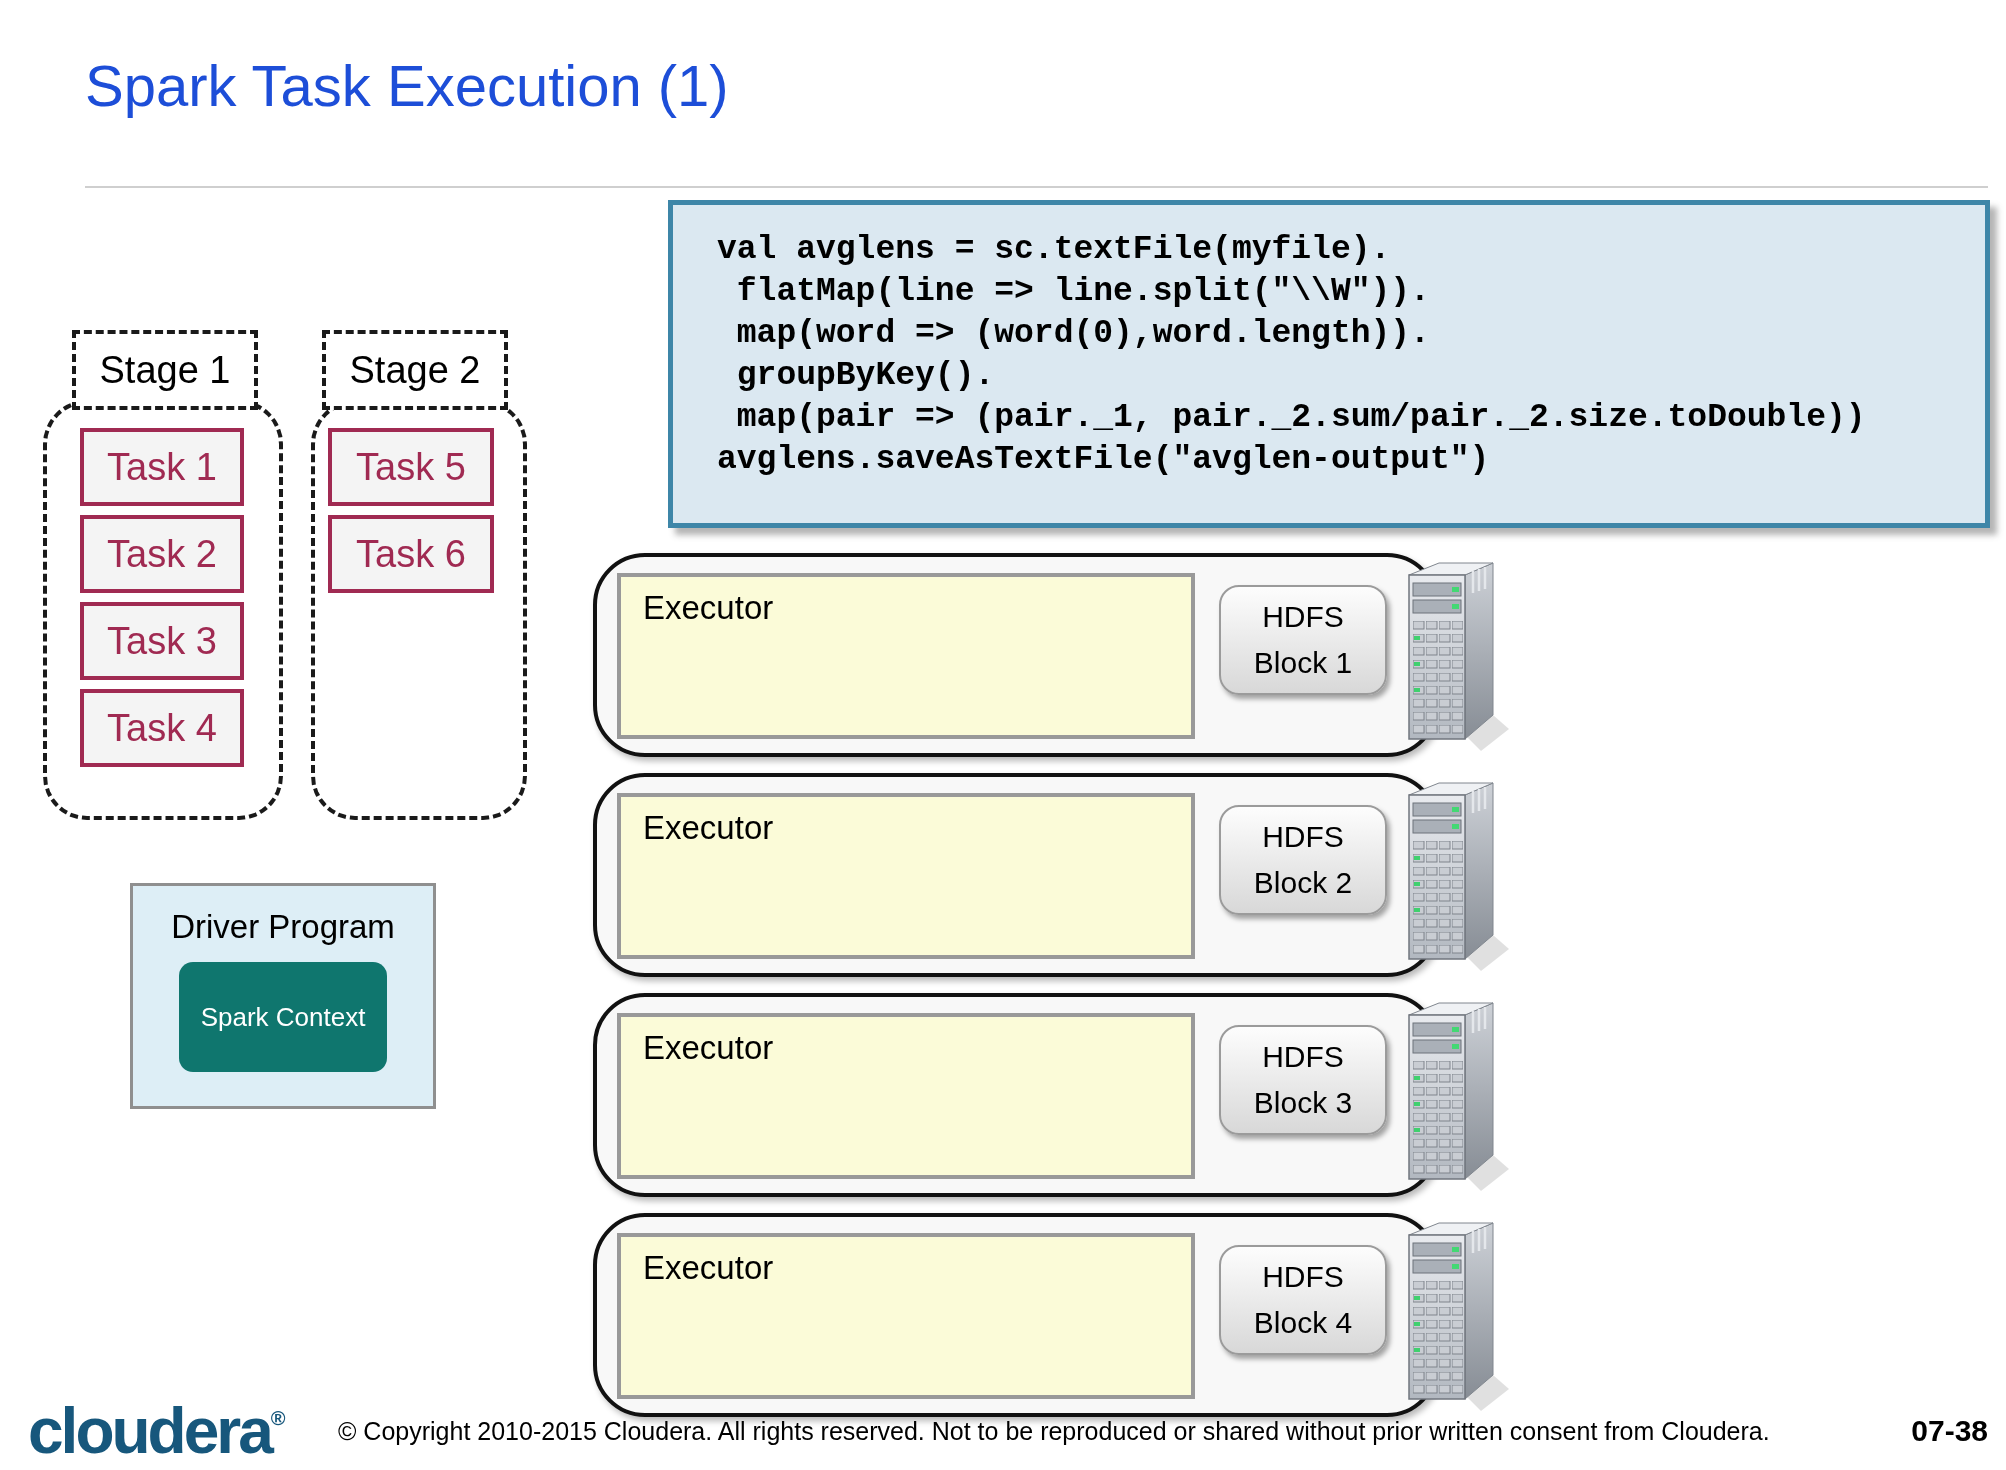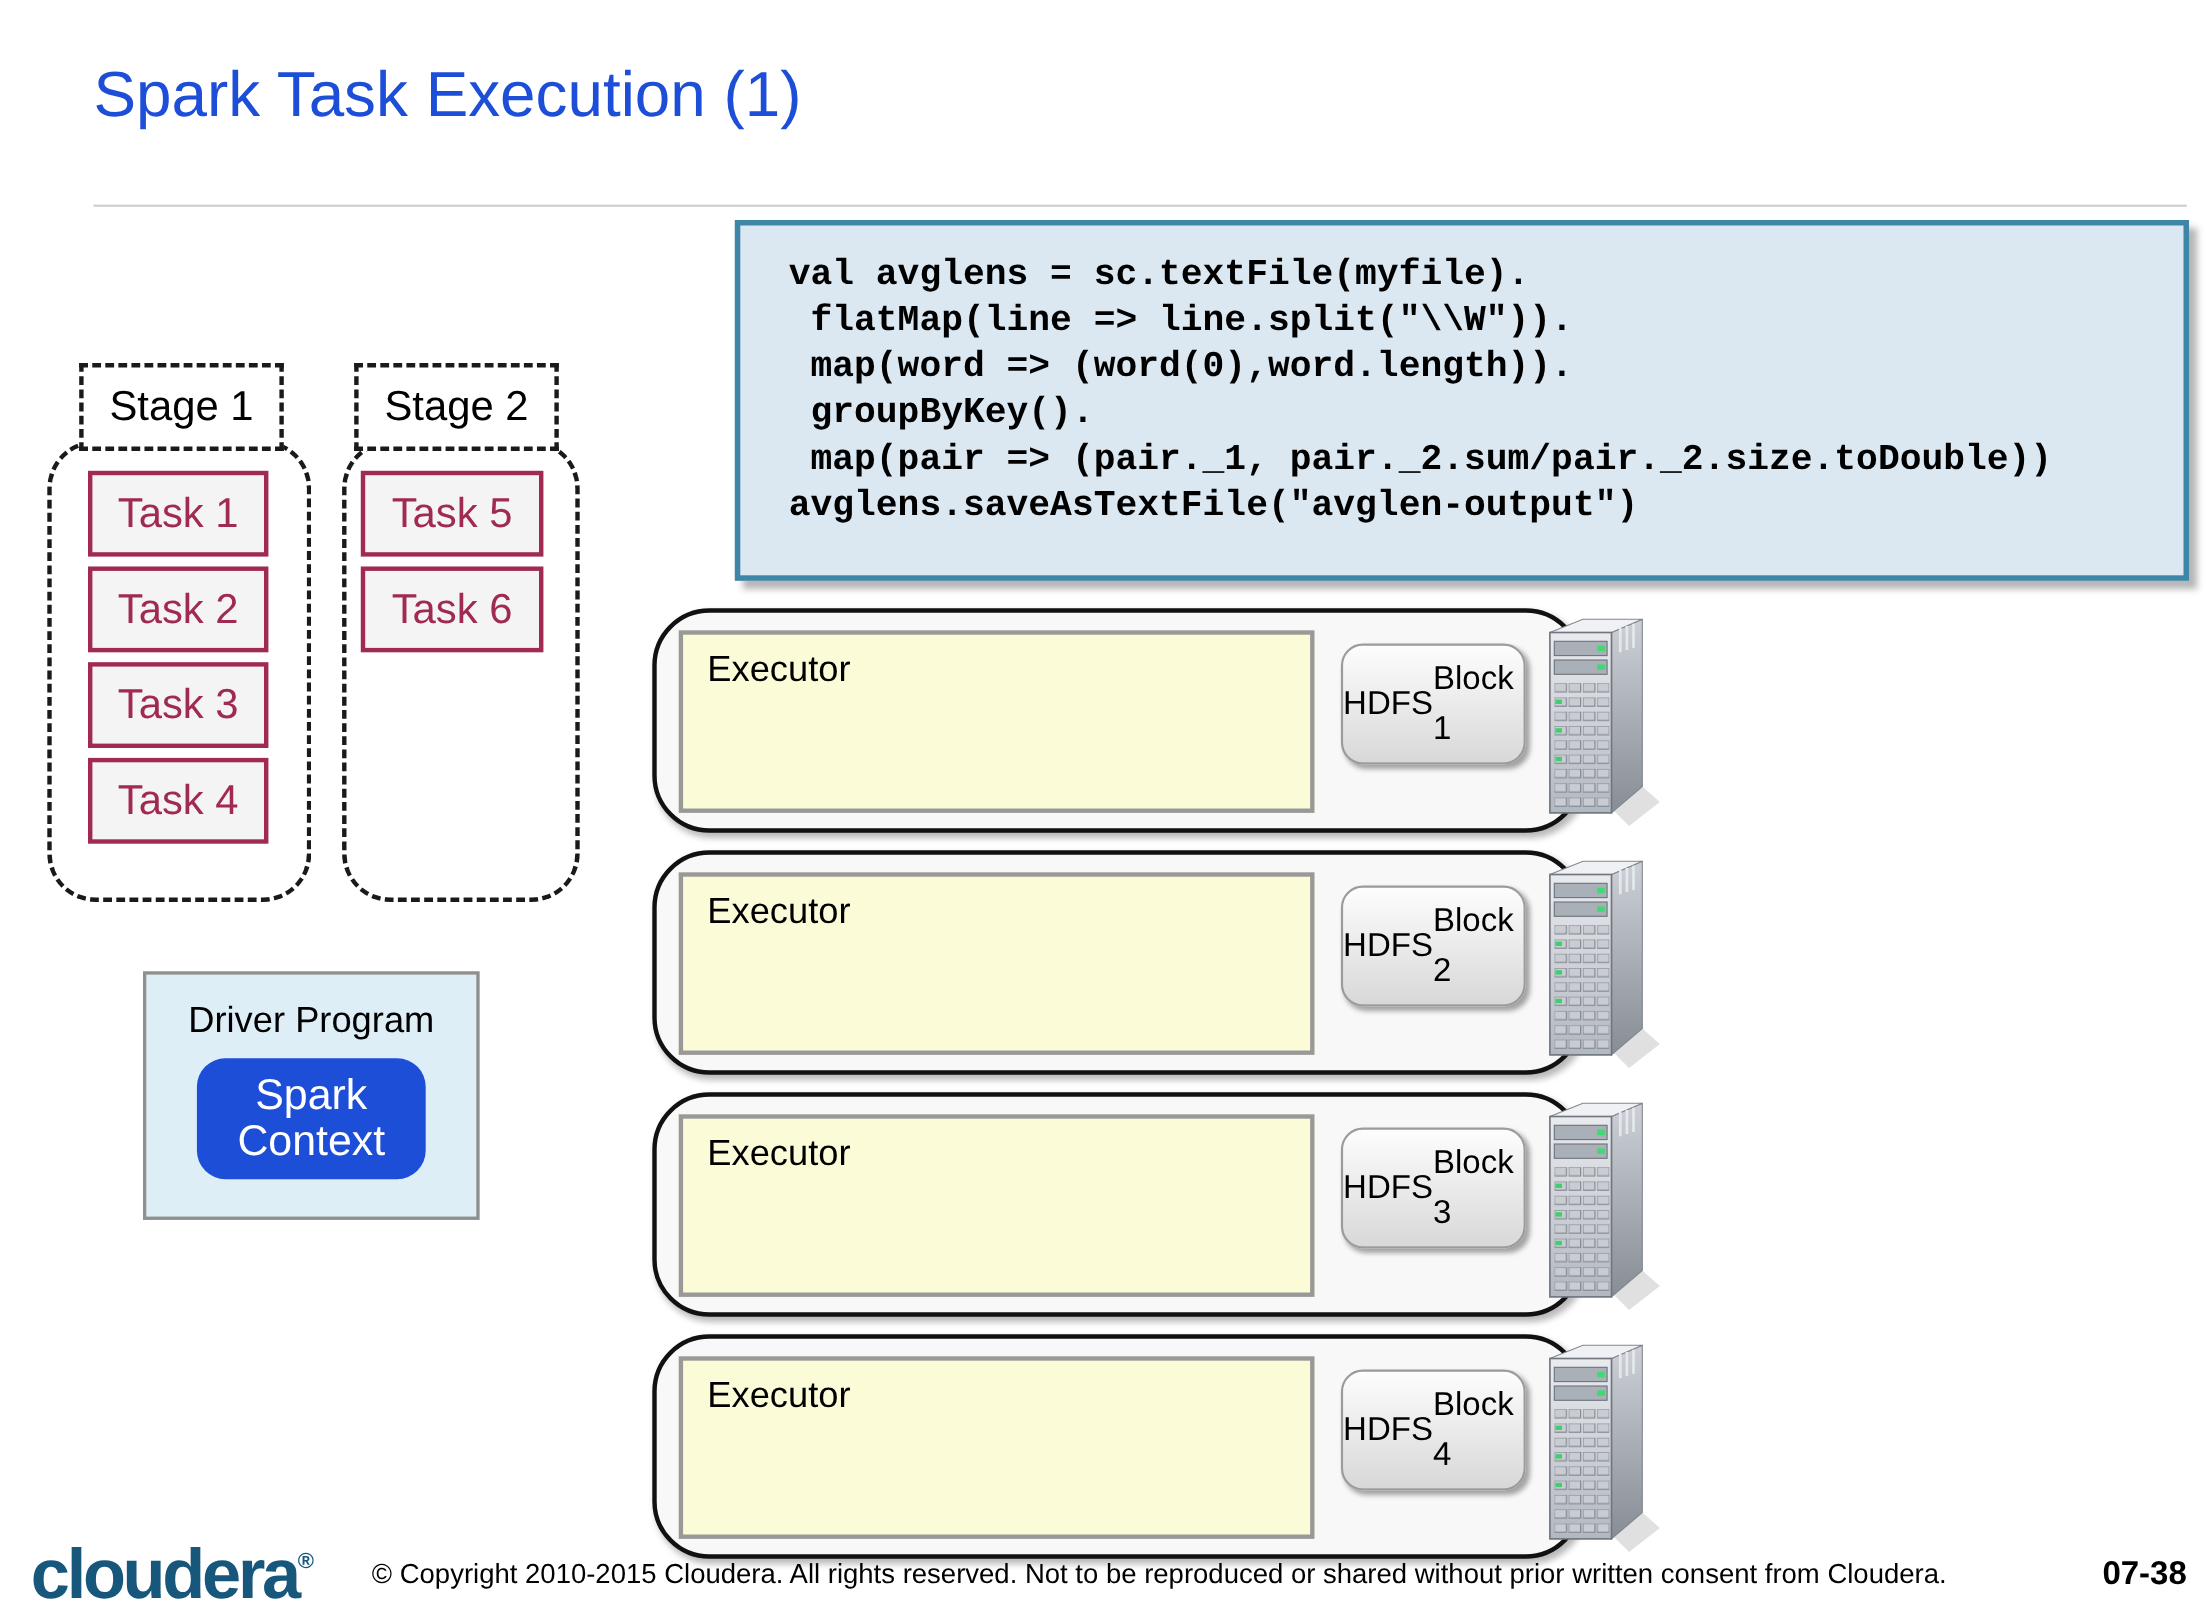--- a/index.html
+++ b/index.html
@@ -42,41 +42,41 @@
   .task.c1{left:80px;width:164px;}
   .task.c2{left:328px;width:166px;}
   .t1{top:428px;}.t2{top:515px;}.t3{top:602px;}.t4{top:689px;}
   
   .driver{
     position:absolute;left:130px;top:883px;width:306px;height:226px;box-sizing:border-box;
     background:#ddeef6;border:3px solid #8f8f8f;
   }
   .driver-title{text-align:center;margin-top:22px;font-size:33px;color:#000;}
   .context{
-    margin:16px auto 0;width:208px;height:110px;background:#1d4ed8;border-radius:26px;
-    color:#fff;font-size:39px;line-height:42px;display:flex;align-items:center;justify-content:center;
+    margin:16px auto 0;width:208px;height:110px;background:#0f766e;border-radius:14px;
+    color:#fff;font-size:26px;line-height:42px;display:flex;align-items:center;justify-content:center;
     text-align:center;
   }
   
   .exec-row{
     position:absolute;left:593px;width:846px;height:204px;box-sizing:border-box;
     background:#f8f8f8;border:4px solid #111;border-radius:52px;
     box-shadow:3px 4px 6px rgba(0,0,0,.28);
     text-decoration:underline;
   }
   .r1{top:553px;}.r2{top:773px;}.r3{top:993px;}.r4{top:1213px;}
   .exec-box{
     position:absolute;left:20px;top:16px;width:578px;height:166px;box-sizing:border-box;
     background:#fbfbd8;border:4px solid #999;padding:12px 0 0 22px;font-size:33px;color:#000;
   }
   .hdfs{
     position:absolute;left:622px;top:28px;width:168px;height:110px;box-sizing:border-box;
     border:2px solid #9b9b9b;border-radius:20px;
     background:linear-gradient(#fdfdfd,#d8d8d8);box-shadow:3px 4px 5px rgba(0,0,0,.35);
-    display:flex;flex-direction:row;align-items:center;justify-content:center;
+    display:flex;flex-direction:column;align-items:center;justify-content:center;
     font-size:30px;line-height:46px;color:#000;
   }
   .server{position:absolute;left:796px;top:2px;width:118px;height:196px;}
   
   .logo{position:absolute;left:28px;top:1394px;font-size:64px;font-weight:bold;letter-spacing:-3px;color:#17577c;}
   .logo sup{font-size:20px;letter-spacing:0;vertical-align:28px;}
   .copy{position:absolute;left:338px;top:1417px;font-size:25px;color:#000;}
   .pagenum{position:absolute;right:18px;top:1414px;font-size:30px;font-weight:bold;color:#000;}
 </style>
 </head>

